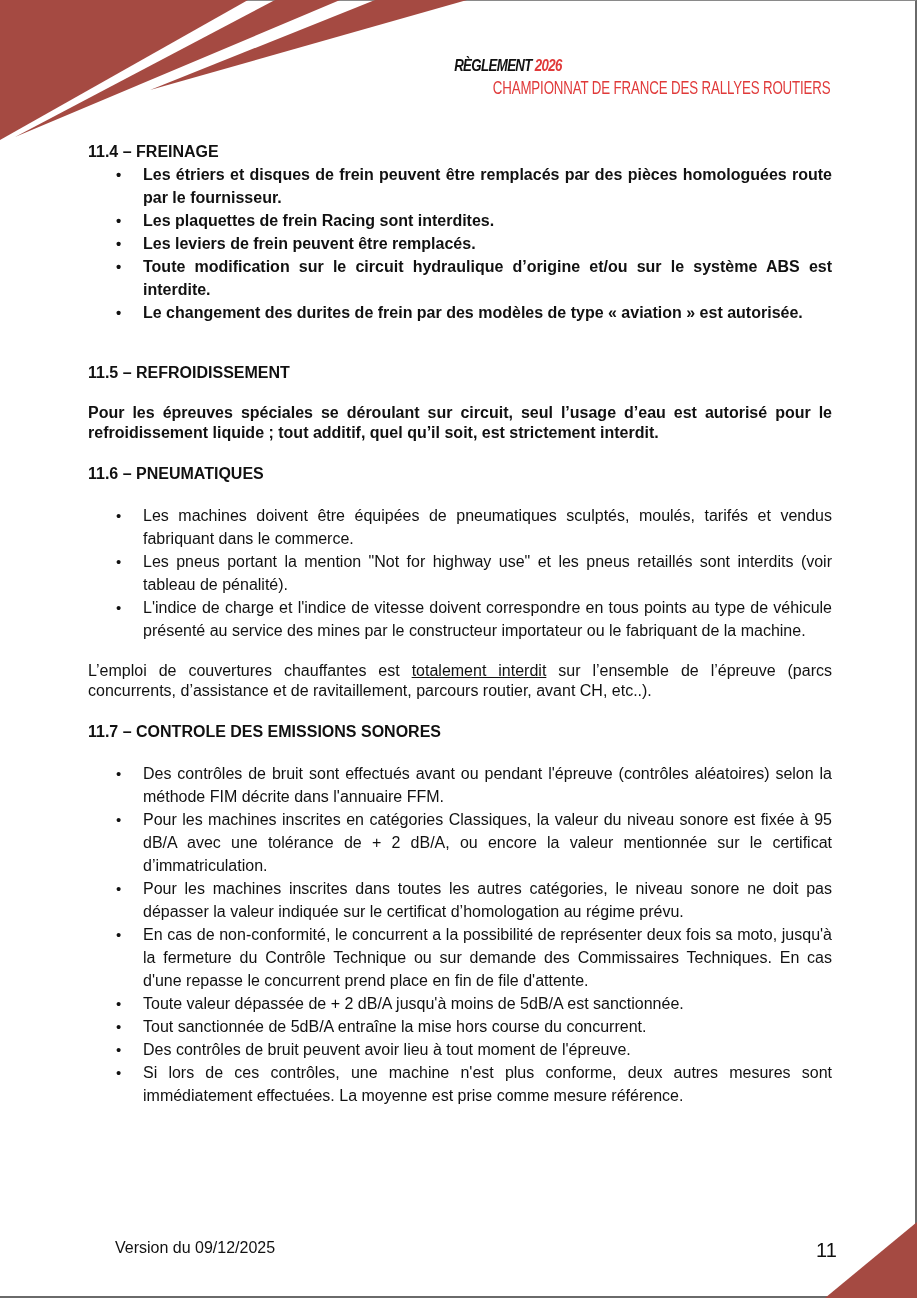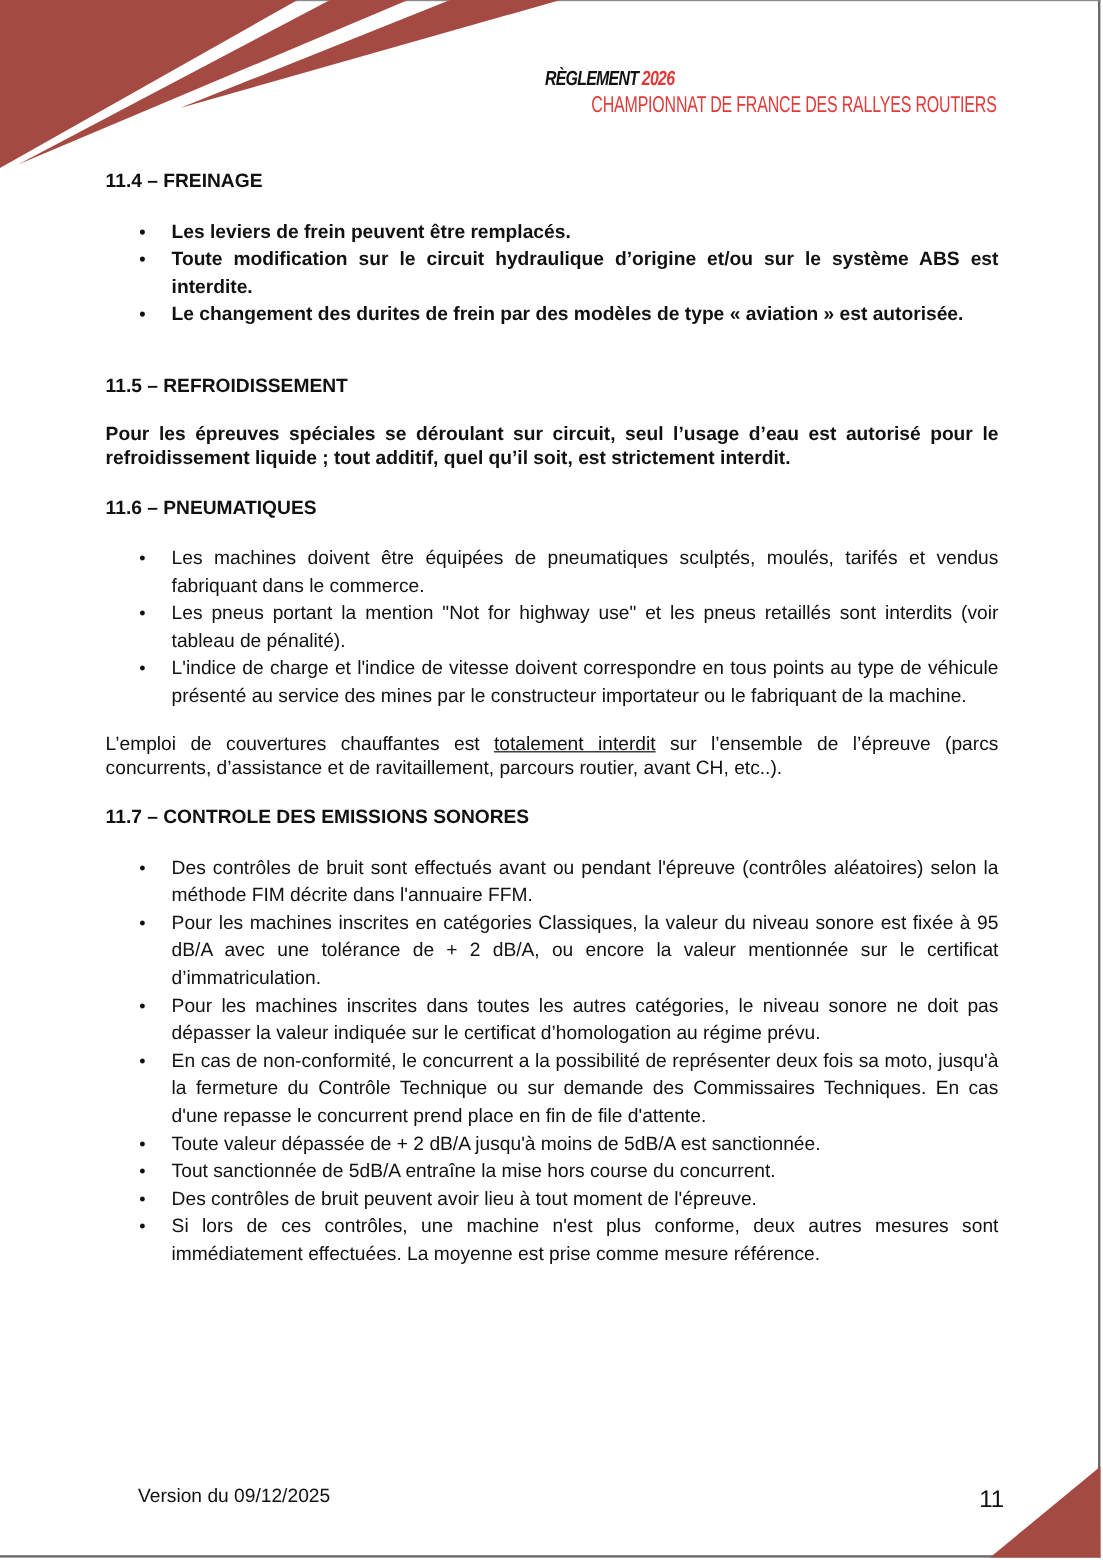--- a/index.html
+++ b/index.html
@@ -41,22 +41,24 @@
 <div class="header">
   <div class="title-line">
     <span class="title-word">RÈGLEMENT</span>
     <span class="title-year">2026</span>
   </div>
   <div class="subtitle">CHAMPIONNAT DE FRANCE DES RALLYES ROUTIERS</div>
 </div>
 
 <div class="content">
 
-  <h2 style="margin-bottom:19px;">11.4 – FREINAGE</h2>
+  <h2 style="">11.4 – FREINAGE</h2>
   <ul class="bold" style="margin-bottom:37px;">
+    <li>Les étriers et disques de frein peuvent être remplacés par des pièces homologuées route par le fournisseur.</li>
+    <li>Les plaquettes de frein Racing sont interdites.</li>
     <li>Les leviers de frein peuvent être remplacés.</li>
     <li>Toute modification sur le circuit hydraulique d’origine et/ou sur le système ABS est interdite.</li>
     <li>Le changement des durites de frein par des modèles de type « aviation » est autorisée.</li>
   </ul>
 
   <h2 style="margin-bottom:19px;">11.5 – REFROIDISSEMENT</h2>
   <p class="para bold" style="margin:0 0 19px 0; line-height:20px;">Pour les épreuves spéciales se déroulant sur circuit, seul l’usage d’eau est autorisé pour le refroidissement liquide ; tout additif, quel qu’il soit, est strictement interdit.</p>
 
   <h2 style="margin-bottom:19px;">11.6 – PNEUMATIQUES</h2>
   <ul style="margin-bottom:19px;">

